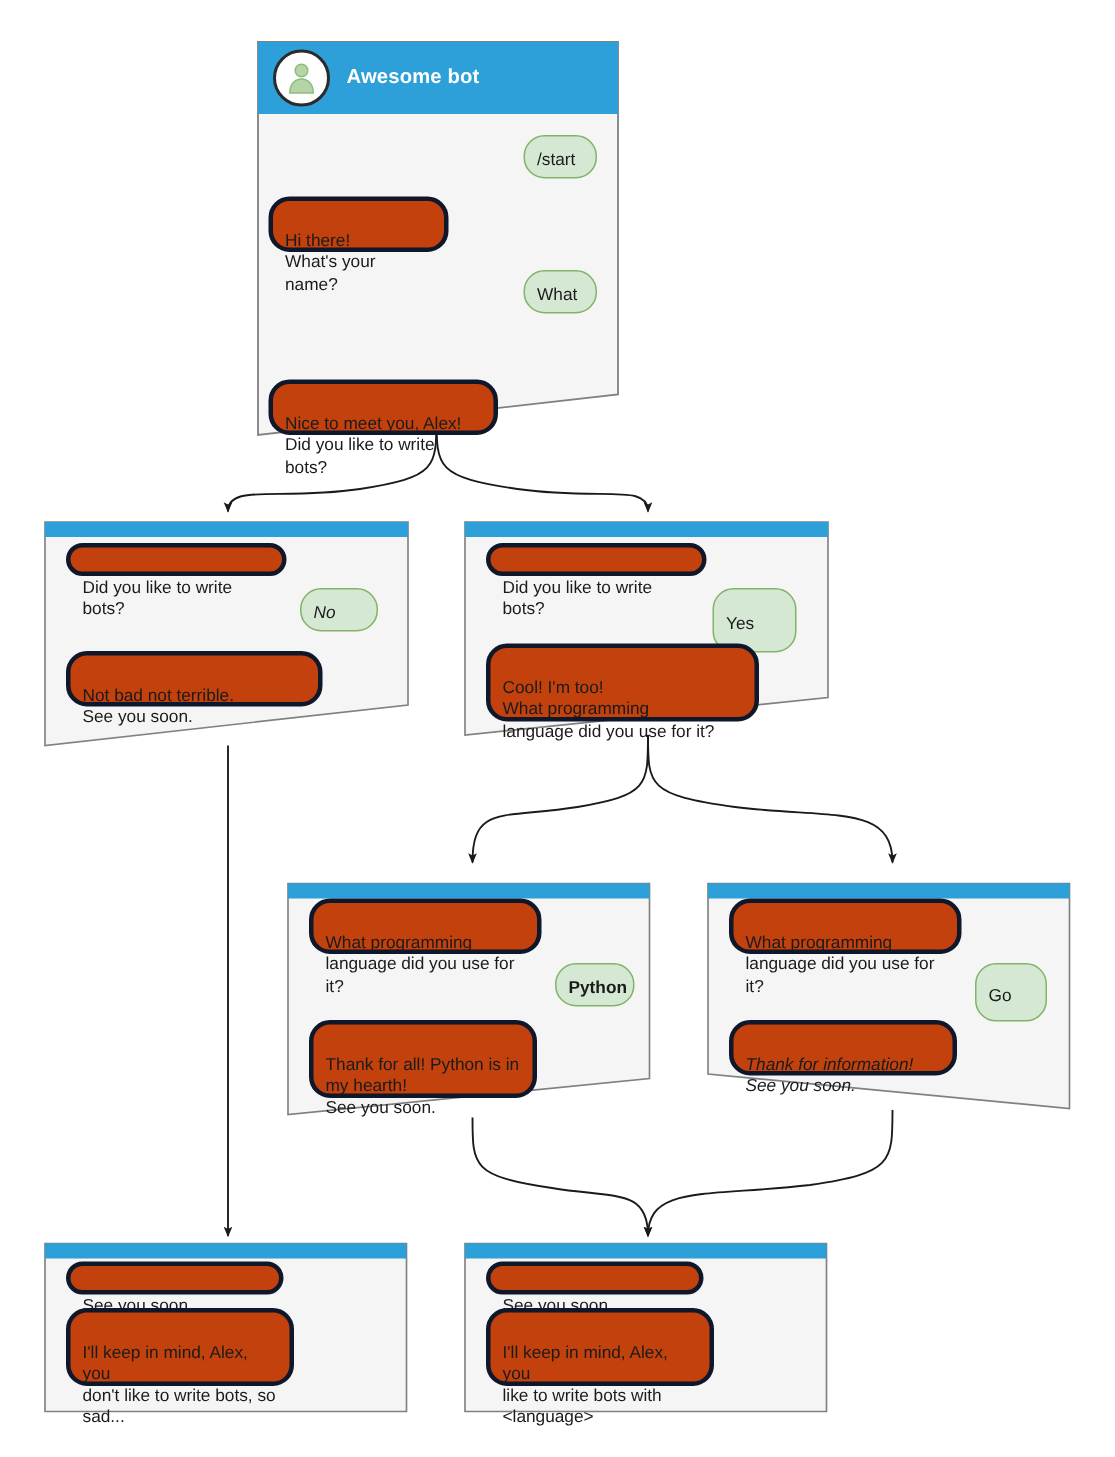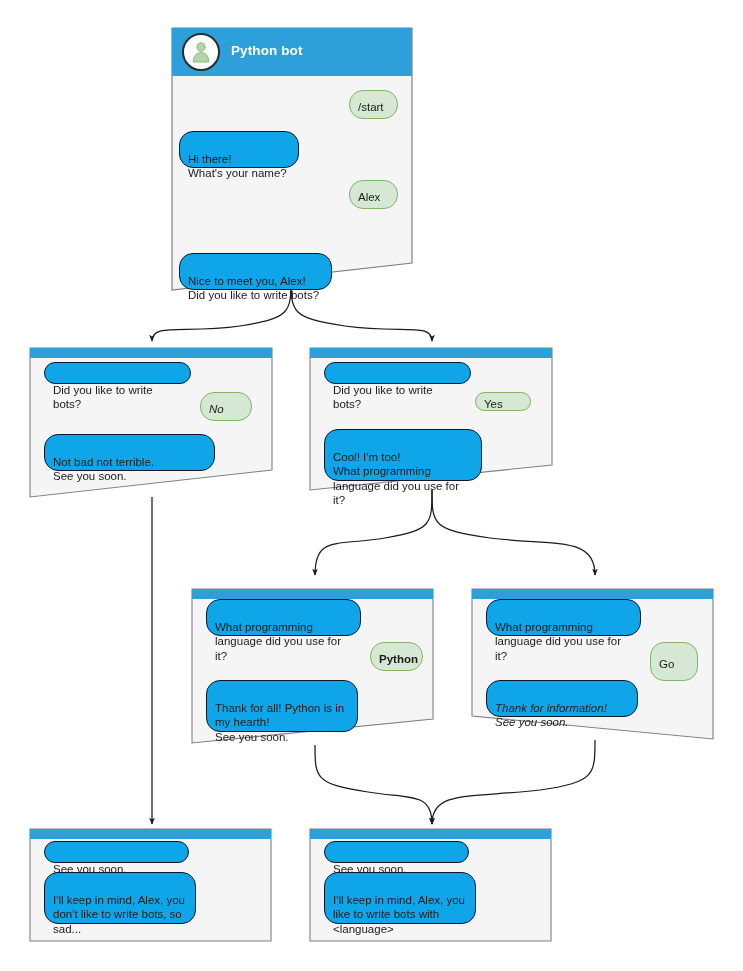--- a/index.html
+++ b/index.html
@@ -35,22 +35,22 @@
     position:absolute;
     box-sizing:border-box;
     border-radius:14px;
     font-size:11.5px;
     line-height:14.6px;
     padding:5px 8px 0 8px;
     white-space:pre-line;
     color:#1b1b1b;
   }
   .bubble.bot{
-    background:#0ea5e9;
-    border:1px solid #0f172a;
+    background:#c2410c;
+    border:3px solid #0f172a;
   }
   .bubble.user{
     background:#d5e8d4;
     border:1px solid #82b366;
     display:flex;
     align-items:center;
   }
   .bubble.user > span{display:block;width:100%;}
 
   
@@ -99,33 +99,33 @@
       <path d="M2,2 L242,2 L242,50 L2,50 Z" fill="#2d9fd9" stroke="none"></path>
     </svg>
 
     <div class="content">
       <div class="avatar" style="left:12px;top:7px;">
         <svg width="24" height="24" viewBox="0 0 24 24">
           <circle cx="12" cy="7" r="4.2" fill="#b5d4a7" stroke="#8cbd7a" stroke-width="1"></circle>
           <path d="M4.2,22 C4.2,15.4 8.2,12.6 12,12.6 C15.8,12.6 19.8,15.4 19.8,22 Z" fill="#b5d4a7" stroke="#8cbd7a" stroke-width="1"></path>
         </svg>
       </div>
-      <div class="bar-title" style="left:61px;top:17px;">Python bot</div>
+      <div class="bar-title" style="left:61px;top:17px;">Awesome bot</div>
 
       <div class="bubble user" style="left:179px;top:64px;width:49px;height:29px;">
         <span>/start</span>
       </div>
 
       <div class="bubble bot" style="left:9px;top:105px;width:120px;height:37px;">
         <span>Hi there!
 What's your name?</span>
       </div>
 
       <div class="bubble user" style="left:179px;top:154px;width:49px;height:29px;">
-        <span>Alex</span>
+        <span>What</span>
       </div>
 
       <div class="bubble bot" style="left:9px;top:195px;width:153px;height:37px;margin-top:32px;">
         <span>Nice to meet you, Alex!
 Did you like to write bots?</span>
       </div>
     </div>
   </div>
 
   <div class="card" style="left:29px;top:347px;width:244px;height:152px;">
@@ -149,24 +149,24 @@
 
   <div class="card" style="left:309px;top:347px;width:244px;height:145px;">
     <svg class="shape" viewBox="0 0 244 145" preserveAspectRatio="none">
       <path d="M1,1 L243,1 L243,118 L1,143 Z" fill="#f5f5f5" stroke="#808080" stroke-width="1.1"></path>
       <path d="M1,1 L243,1 L243,11 L1,11 Z" fill="#2d9fd9" stroke="none"></path>
     </svg>
     <div class="content">
       <div class="bubble bot" style="left:15px;top:15px;width:147px;height:22px;">
         <span>Did you like to write bots?</span>
       </div>
-      <div class="bubble user" style="left:166px;top:45px;width:56px;height:19px;justify-content:flex-end;">
+      <div class="bubble user" style="left:166px;top:45px;width:56px;height:43px;justify-content:flex-end;">
         <span>Yes</span>
       </div>
-      <div class="bubble bot" style="left:15px;top:82px;width:158px;height:52px;">
+      <div class="bubble bot" style="left:15px;top:82px;width:182px;height:52px;">
         <span>Cool! I'm too!
 What programming
 language did you use for it?</span>
       </div>
     </div>
   </div>
 
   <div class="card" style="left:191px;top:588px;width:243px;height:157px;">
     <svg class="shape" viewBox="0 0 243 157" preserveAspectRatio="none">
       <path d="M1,1 L242,1 L242,131 L1,155 Z" fill="#f5f5f5" stroke="#808080" stroke-width="1.1"></path>

